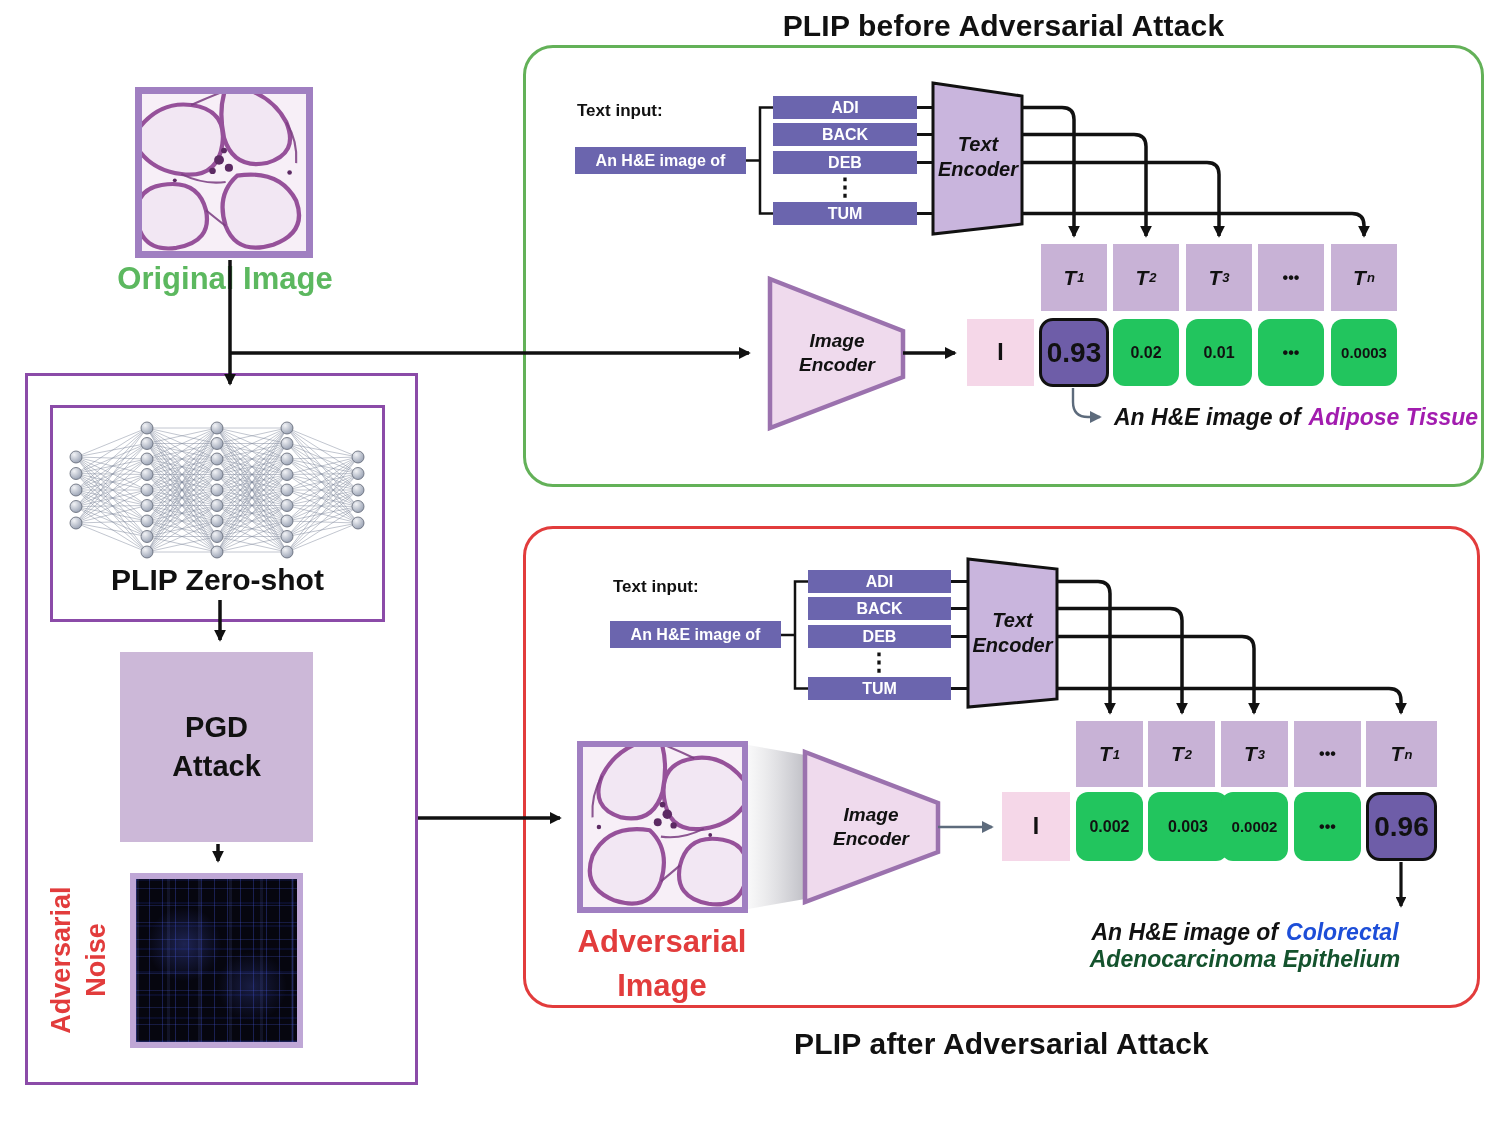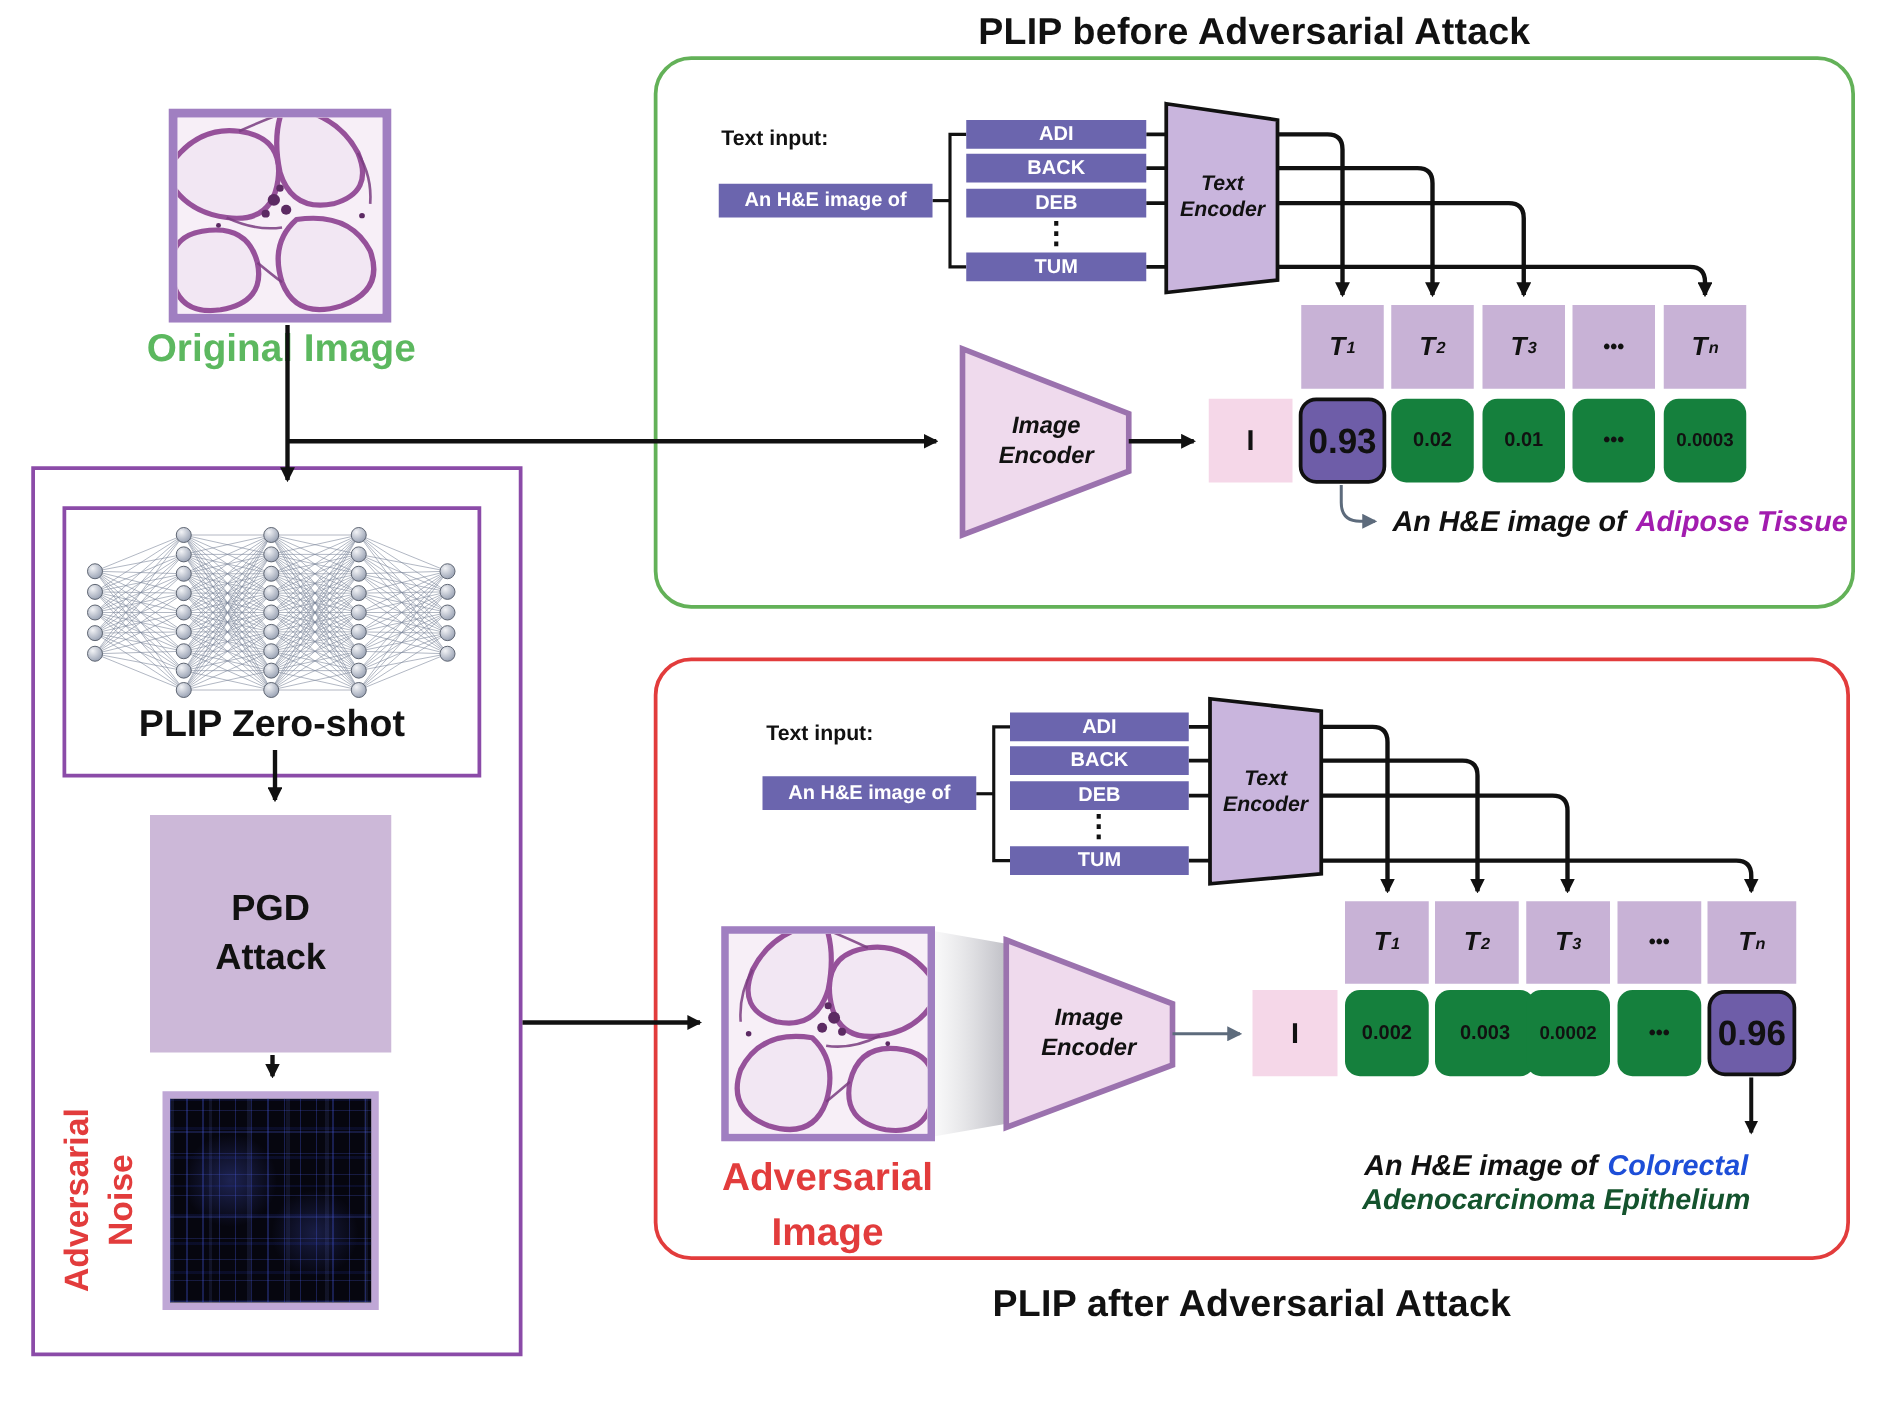--- a/index.html
+++ b/index.html
@@ -10,27 +10,27 @@
 
   .big-title{font-size:30px;font-weight:800;letter-spacing:.2px;}
   .panel{border-radius:30px;background:#fff;}
   .panel.green{border:3.5px solid #63b158;}
   .panel.red{border:3.5px solid #e23c3c;}
 
   .lbl-black{font-weight:800;font-size:17px;}
   .pill{background:#6b65ae;color:#fff;font-weight:800;font-size:16px;}
   .vdots{font-weight:800;font-size:24px;line-height:1;color:#111;}
 
-  .enc-label{font-weight:800;font-style:italic;font-size:17px;line-height:1.25;}
+  .enc-label{font-weight:800;font-style:italic;font-size:20px;line-height:1.25;}
   .enc-label.big{font-size:19px;}
 
   .tbox{background:#c8b2d6;font-weight:800;font-style:italic;font-size:21px;}
   .tsub{font-size:13px;vertical-align:-5px;margin-left:1px;}
   .ibox{background:#f5d7e8;font-weight:800;font-size:23px;}
-  .score{background:#15803d;border-radius:12px;font-weight:800;font-size:16px;}
+  .score{background:#22c55e;border-radius:12px;font-weight:800;font-size:16px;}
   .score.hl{background:#6e5da8;border:3.5px solid #111;border-radius:14px;font-size:28px;}
 
   .caption{font-style:italic;font-weight:800;font-size:23px;white-space:nowrap;}
   .caption .hl-green{color:#a21caf;margin-left:8px;}
   .caption .hl-red{color:#1d4ed8;margin-left:8px;}
   .caption-line2{font-style:italic;font-weight:800;font-size:23px;color:#14532d;}
 
   .img-frame{border:7px solid #a07fc1;background:#f7eff7;}
   .img-frame svg{display:block;width:100%;height:100%;}
   .green-label{color:#5cb85f;font-weight:800;font-size:31px;}

